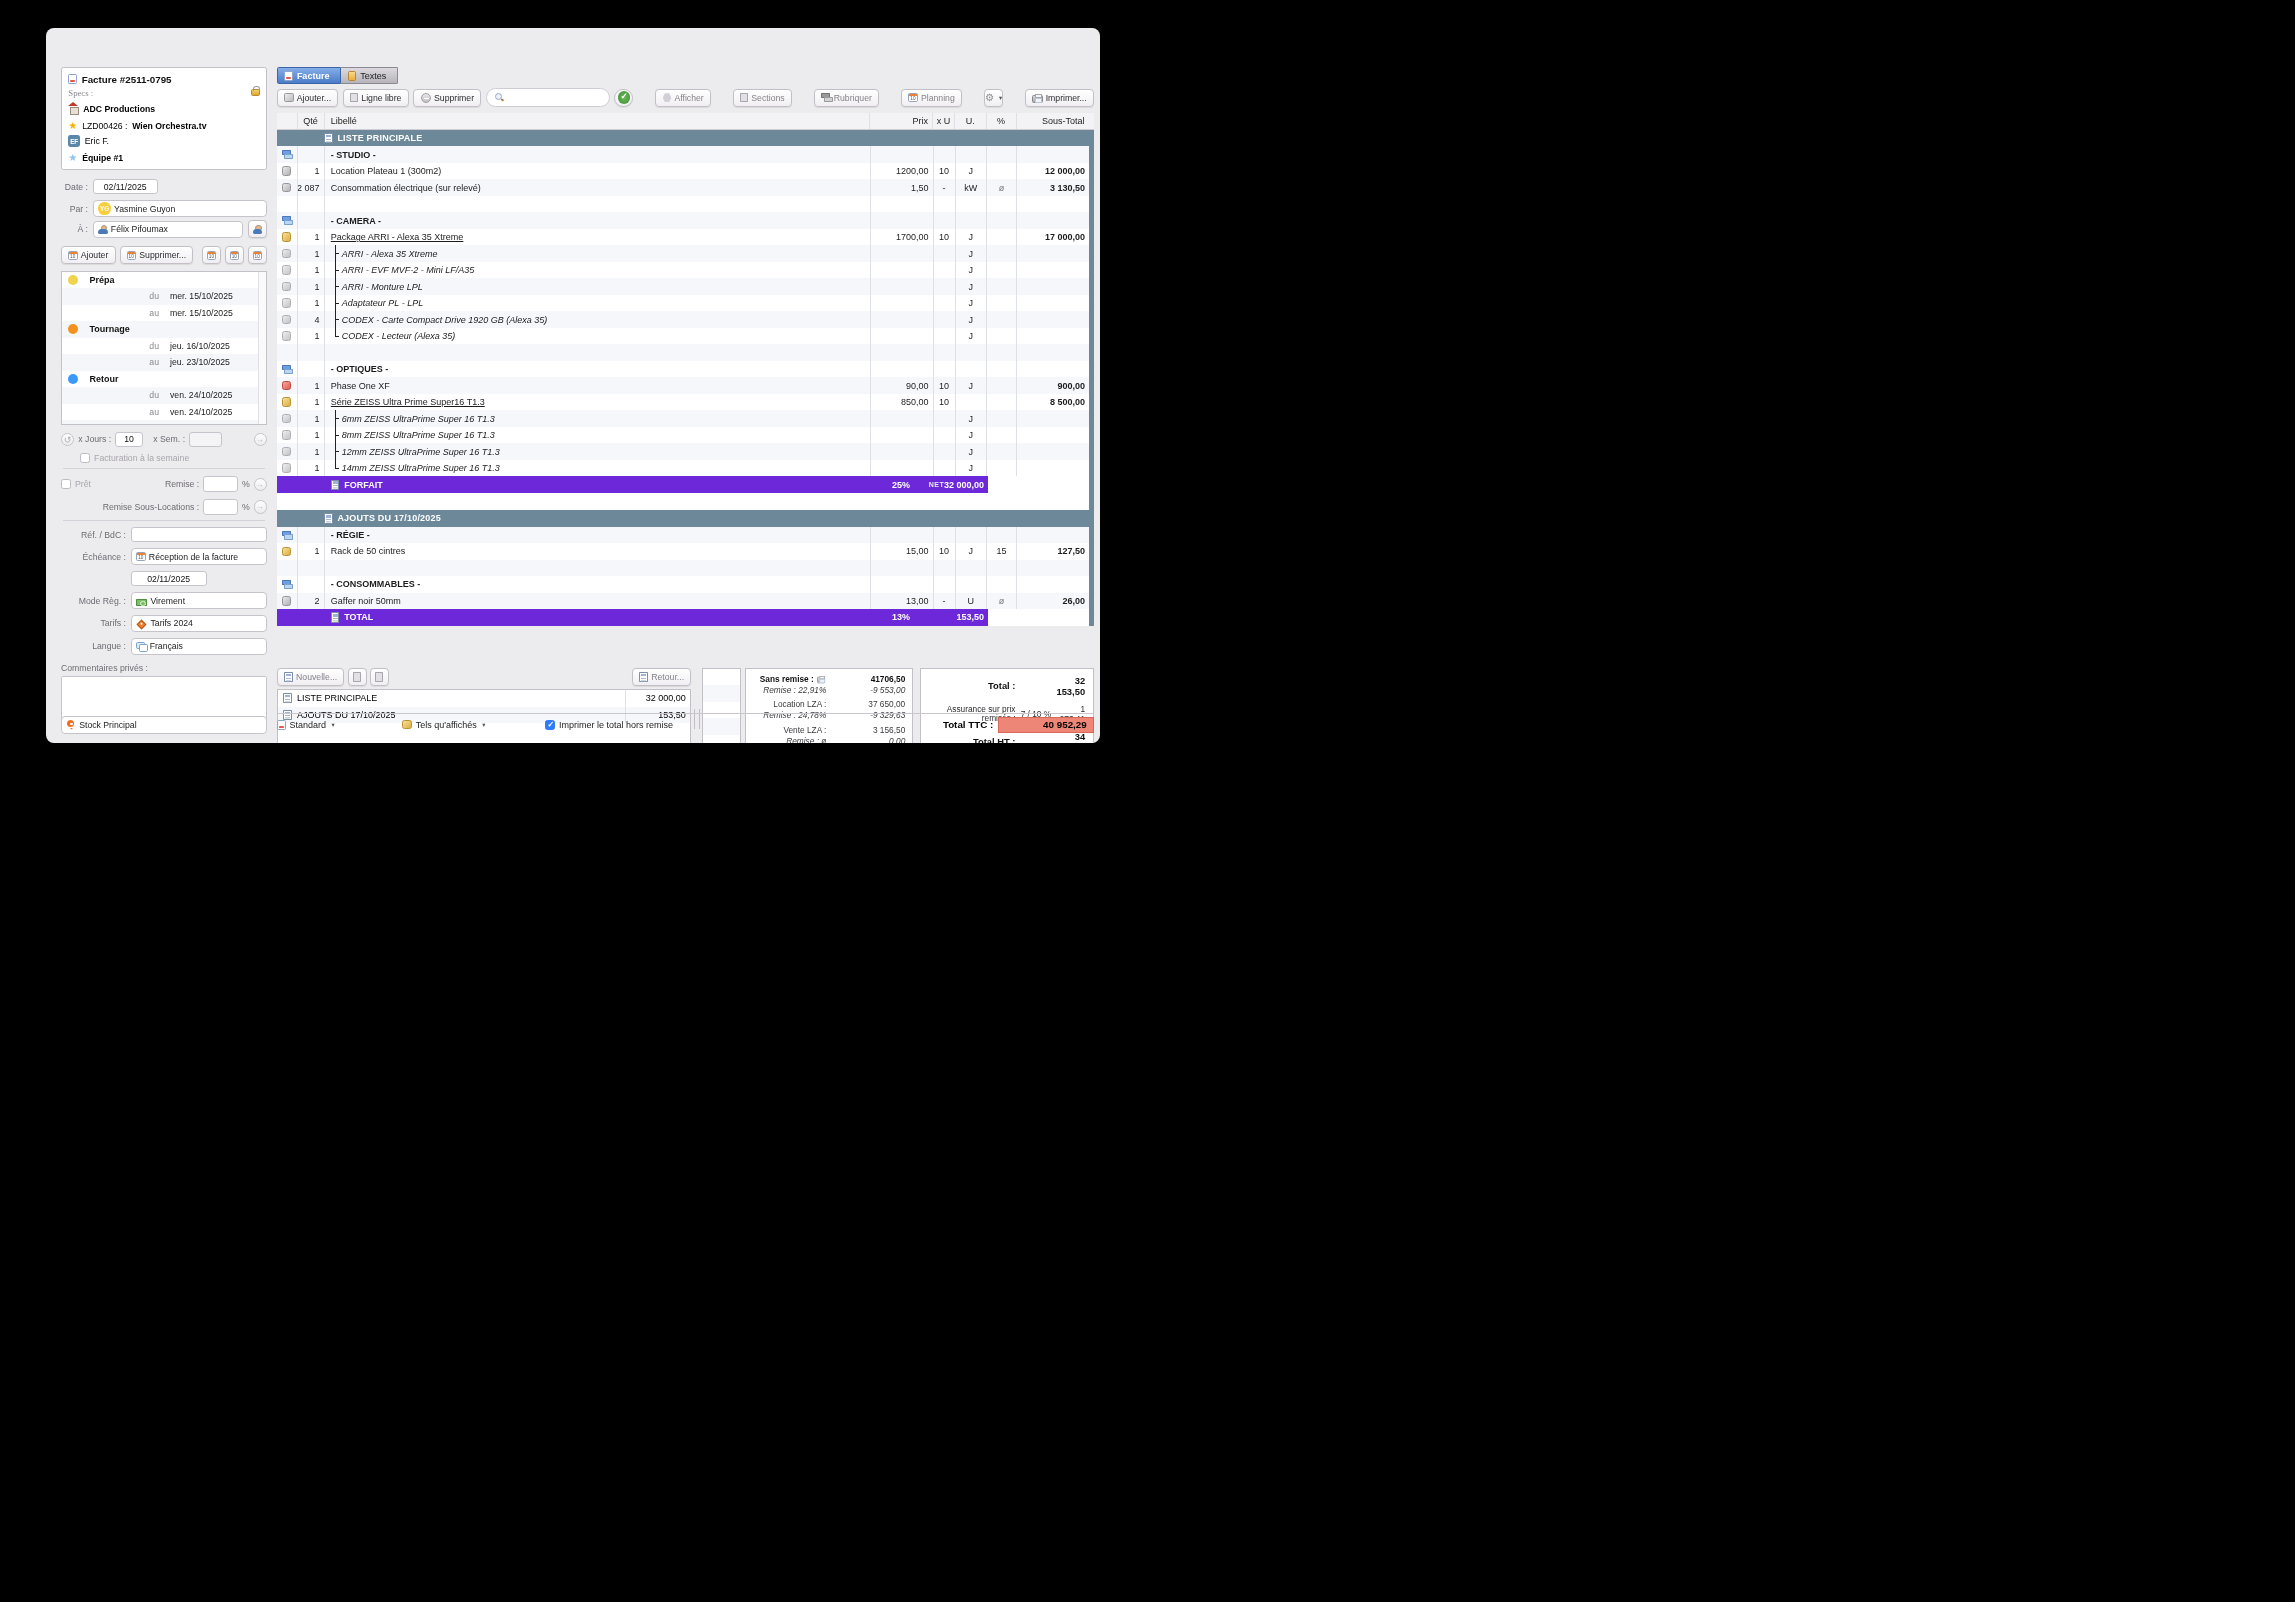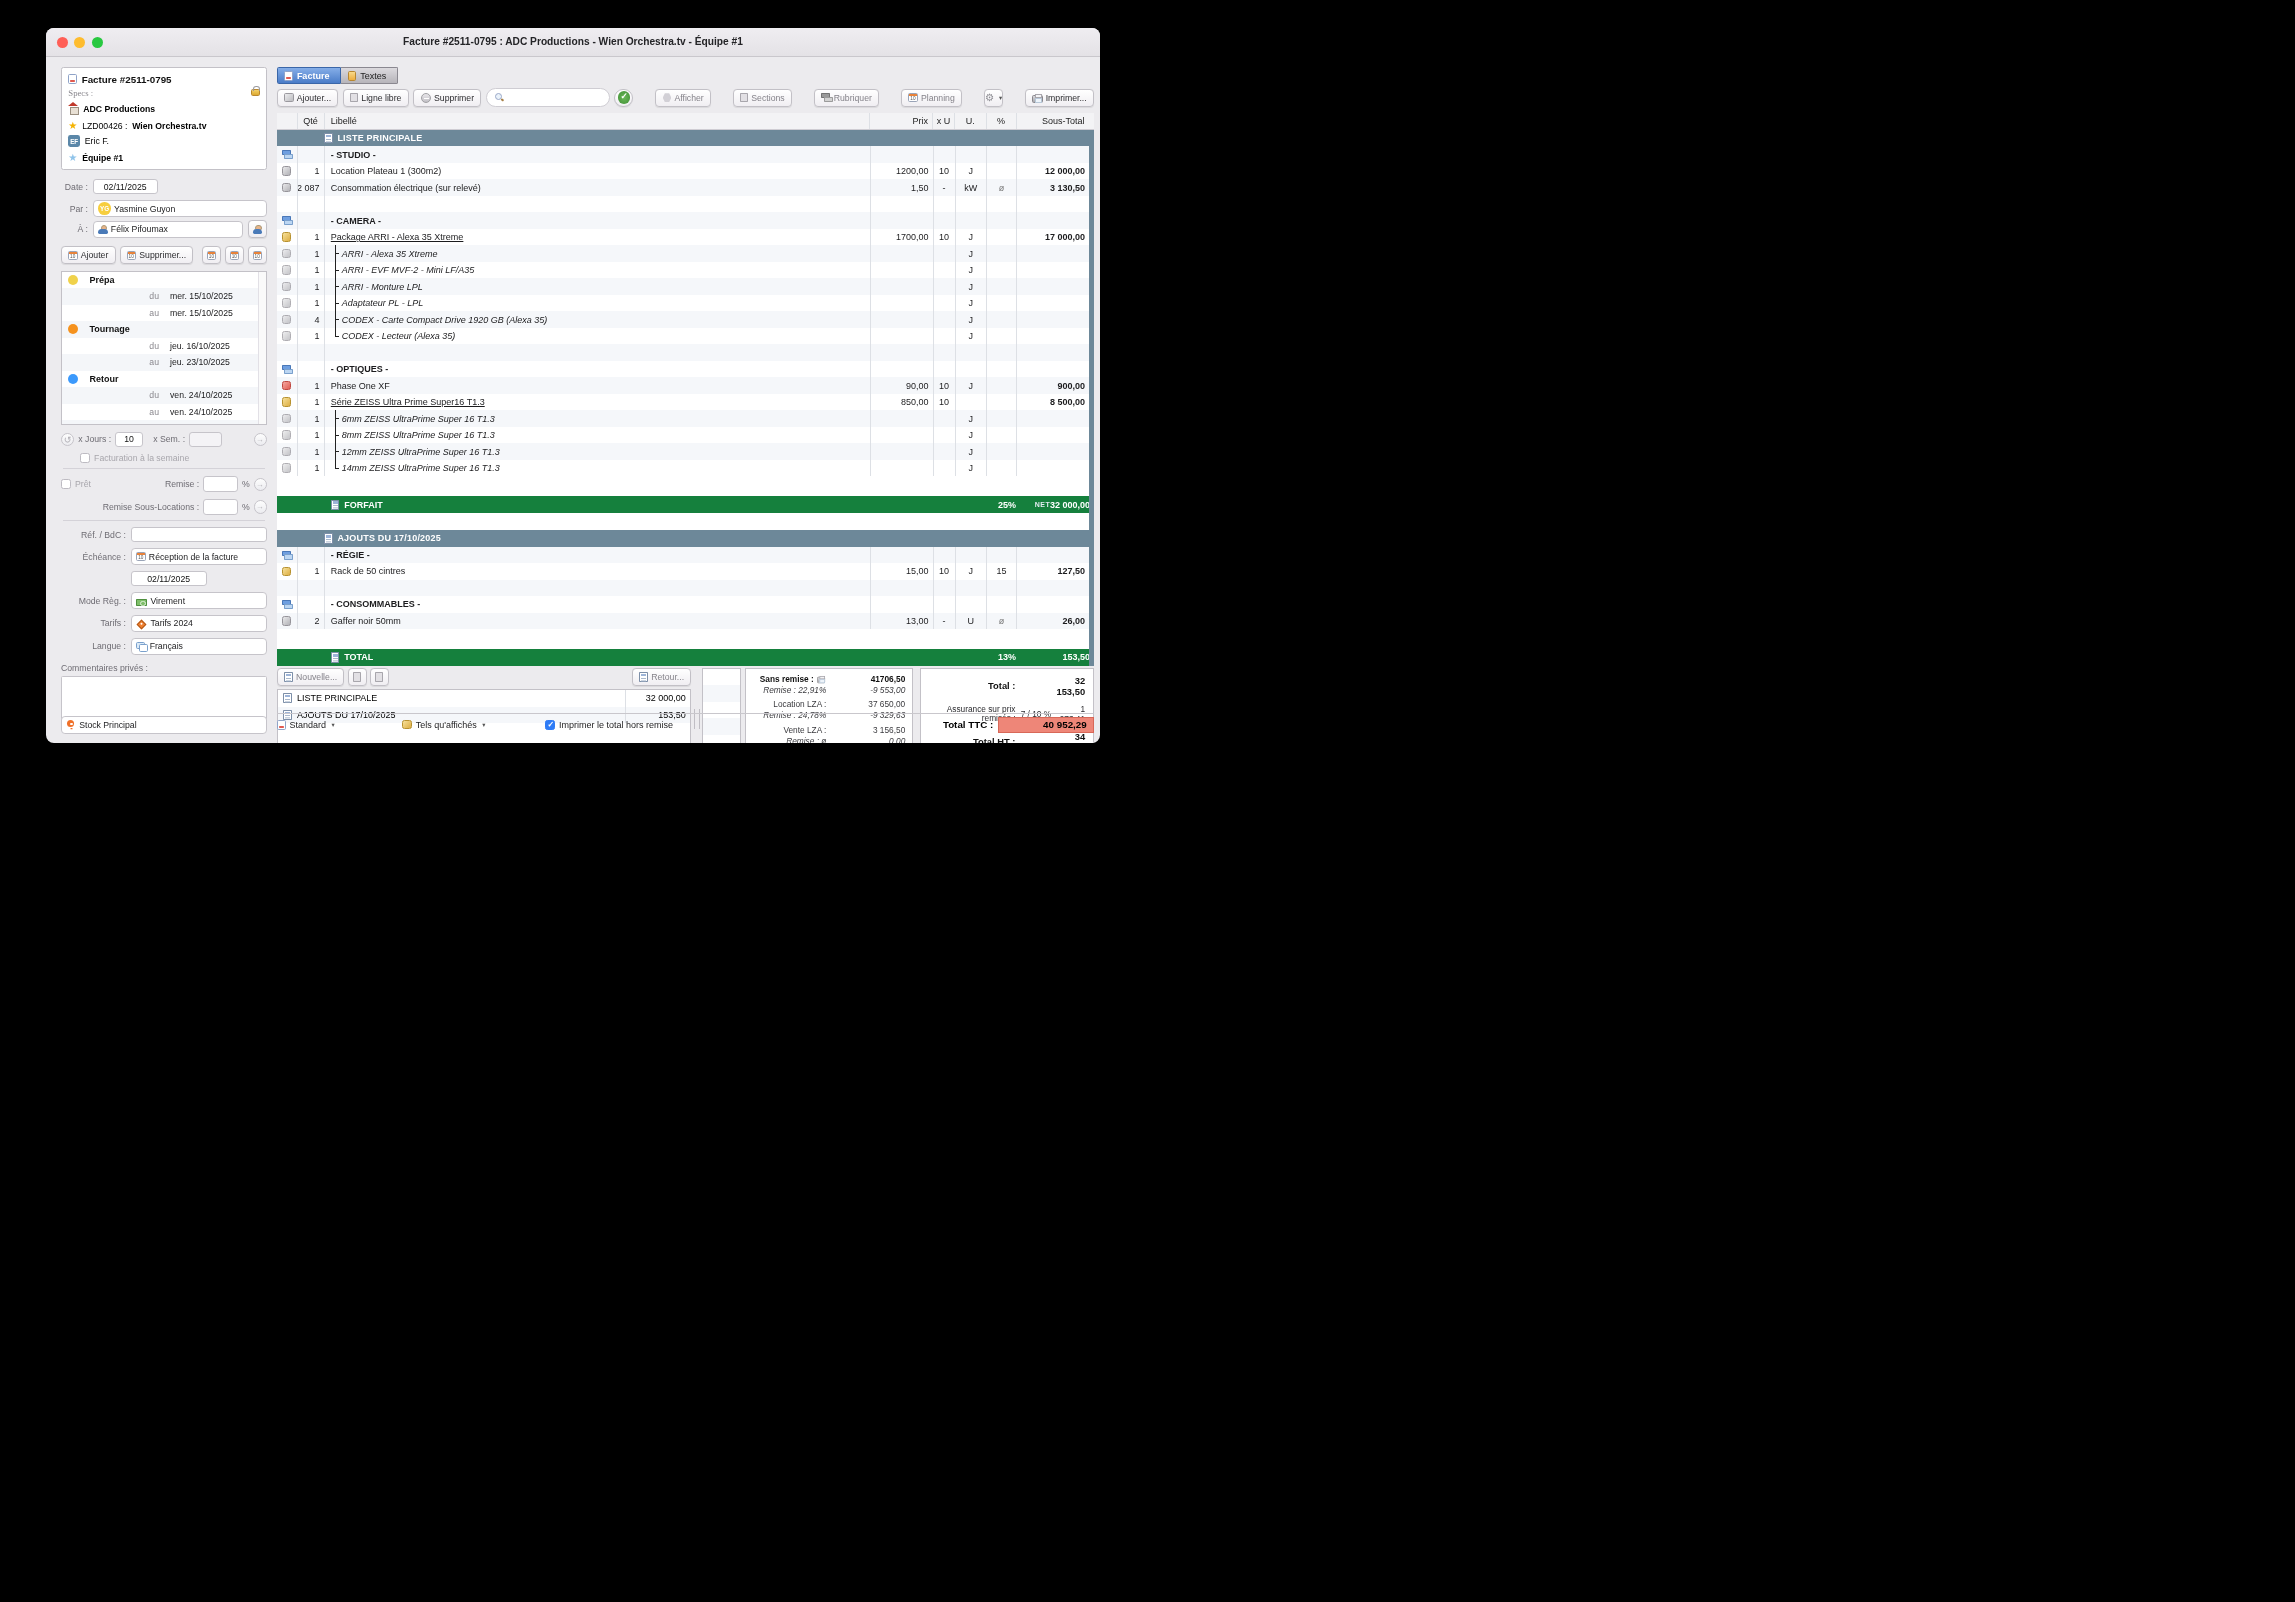--- a/index.html
+++ b/index.html
@@ -118,21 +118,21 @@
   .trow>div{height:100%;display:flex;align-items:center;padding:0 3.9px;border-right:0.8px solid #dde0e5;overflow:hidden;white-space:nowrap;}
   .trow>div:last-child{border-right:none;}
   .trow .c-ic{justify-content:center;padding:0 1.6px;}
   .trow .c-q{justify-content:flex-end;}
   .trow .c-l{padding-left:6.3px;position:relative;}
   .trow .c-p,.trow .c-st{justify-content:flex-end;}
   .trow .c-x,.trow .c-u,.trow .c-pc{justify-content:center;}
   .trow .c-st{font-weight:bold;}
   .trow.sec{background:#6d8899;color:#fff;font-weight:bold;width:817px;display:flex;padding-left:47px;gap:4.7px;font-size:9px;letter-spacing:0.2px;border:none;}
   .trow.sec>div{border:none;padding:0;}
-  .trow.foot{background:#15803d;color:#fff;width:817px;border:none;margin-top:20px;}
+  .trow.foot{background:#6d28d9;color:#fff;width:711px;border:none;}
   .trow.foot>div{border:none;}
   .trow.gap{height:17.3px;background:#fff;}
   .grp{font-weight:bold;}
   .sub .c-l{font-style:italic;padding-left:17.3px;}
   .tree{position:absolute;left:10.2px;top:0;bottom:0;width:5.5px;}
   .tree::before{content:"";position:absolute;left:0;top:0;bottom:0;width:0.8px;background:#222;}
   .tree::after{content:"";position:absolute;left:0;top:7.9px;width:4.7px;height:0.8px;background:#222;}
   .sub.last .tree::before{bottom:7.9px;}
   .u{text-decoration:underline;}
   .net{font-size:7px;font-weight:bold;color:#e4ecf2;letter-spacing:0.4px;margin-left:11px;}
@@ -170,28 +170,20 @@
   .ttc .tl{font-weight:bold;font-size:9.8px;}
   .ttc .tv{width:96px;background:#ee8678;border:0.8px solid #d86858;text-align:right;font-weight:bold;font-size:9.8px;padding:1.6px 6.3px;}
   .fgap1{width:55px;}.fgap2{width:47px;}
 </style>
 </head>
 <body>
 
 <div class="stage">
   <div class="window">
 
-    <div class="titlebar">
-      <div class="lights">
-        <div class="light r"></div>
-        <div class="light y"></div>
-        <div class="light g"></div>
-      </div>
-      <div class="title">Facture #2511-0795 : ADC Productions - Wien Orchestra.tv - Équipe #1</div>
-    </div>
 
     <div class="sidebar">
       <div class="infobox">
         <div class="row">
             <span class="ic i-page"></span>
             <span class="big">Facture #2511-0795</span>
           </div>
         <div class="ib-lock ic i-lock"></div>
         <div class="specs">Specs :</div>
         <div class="row">

